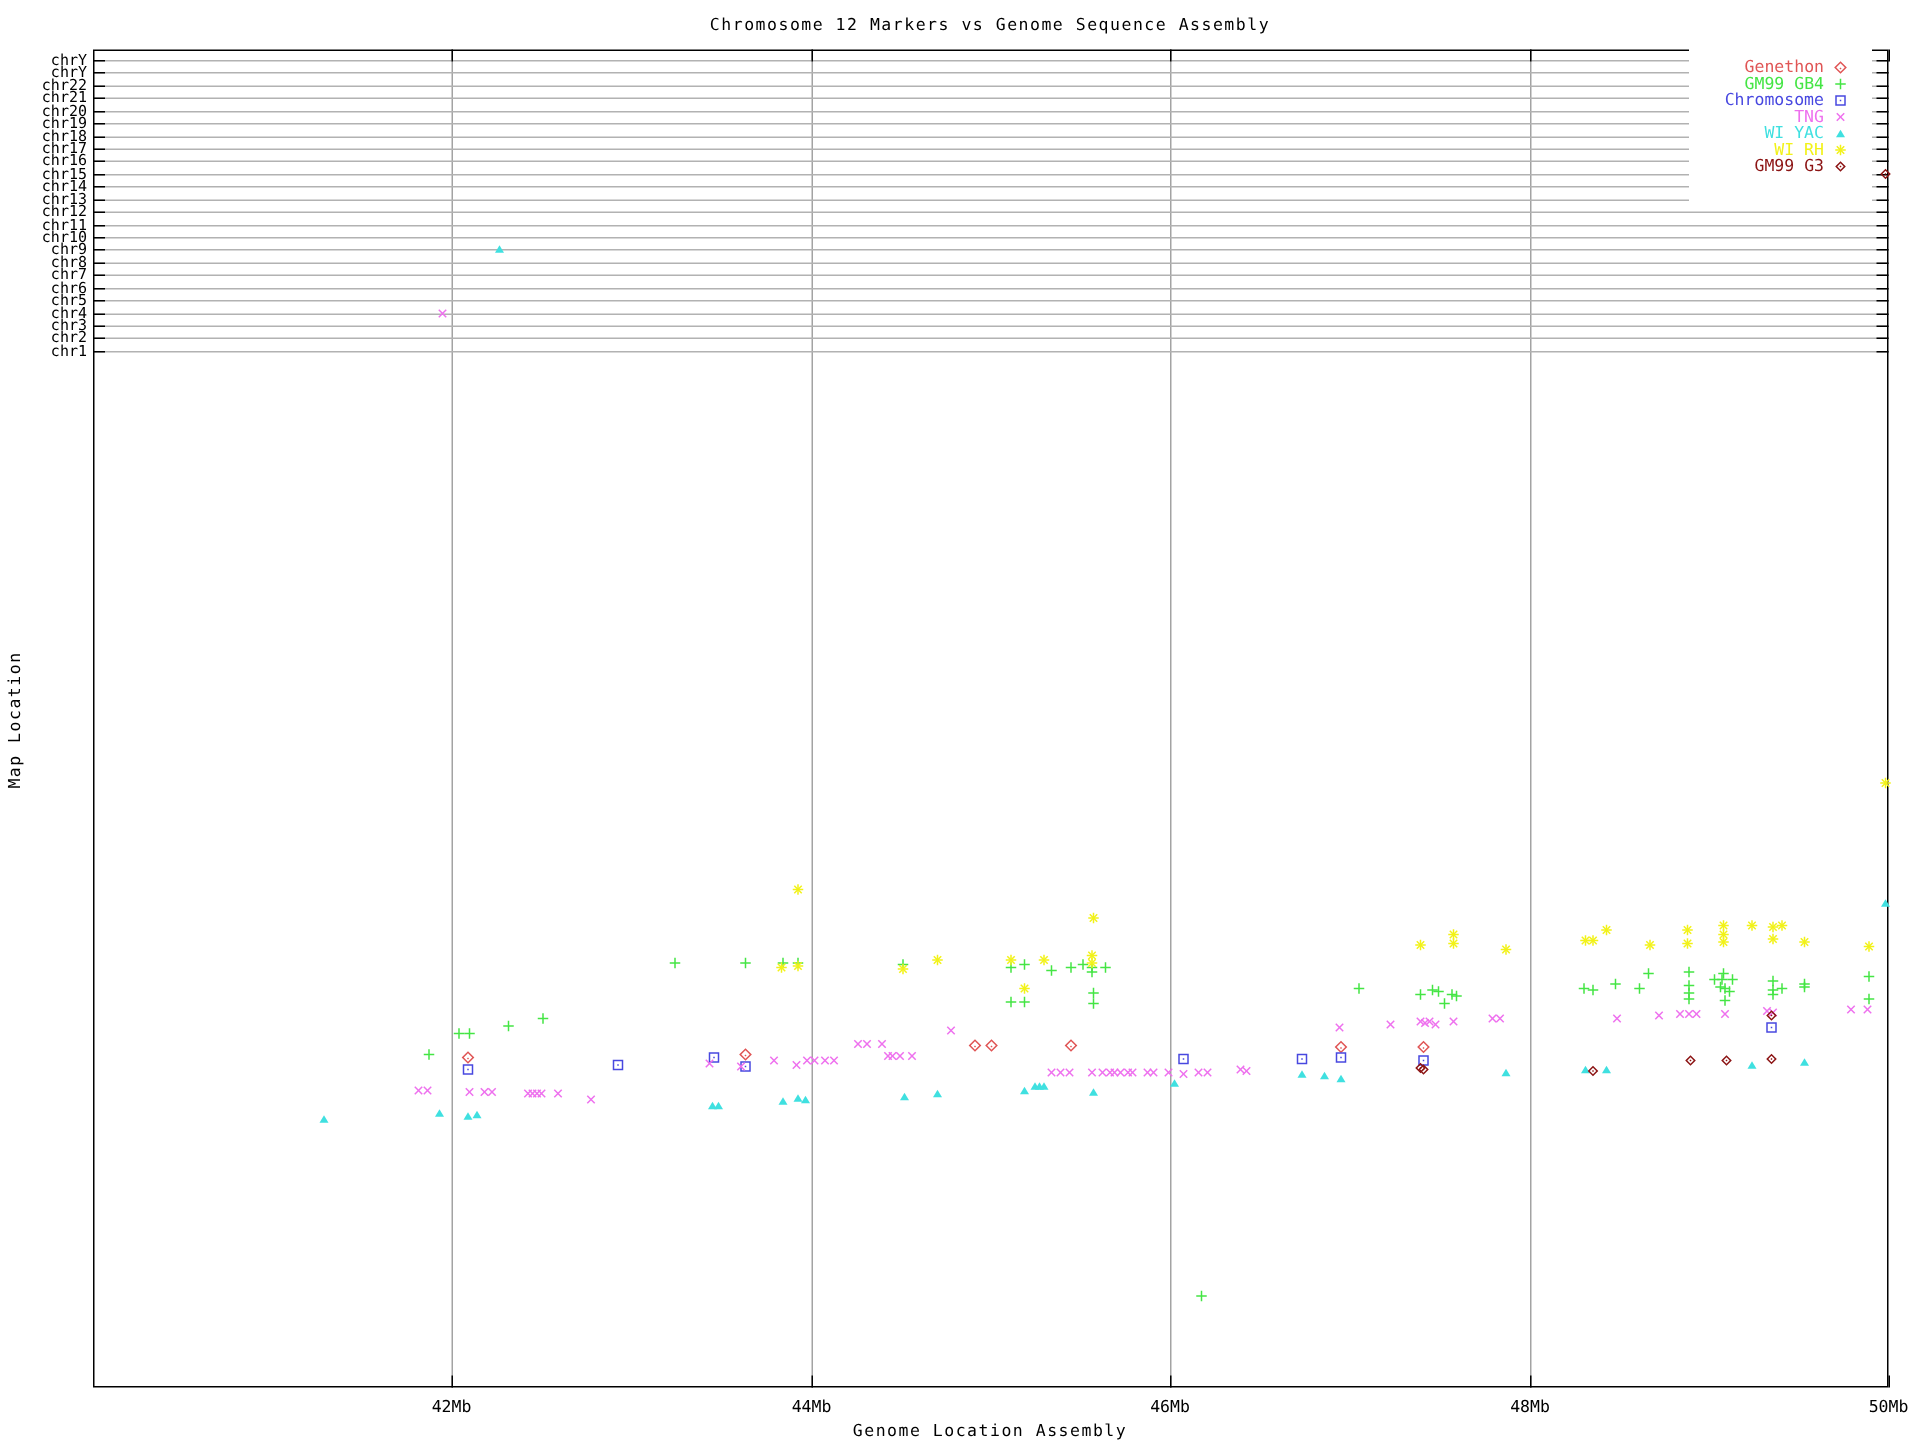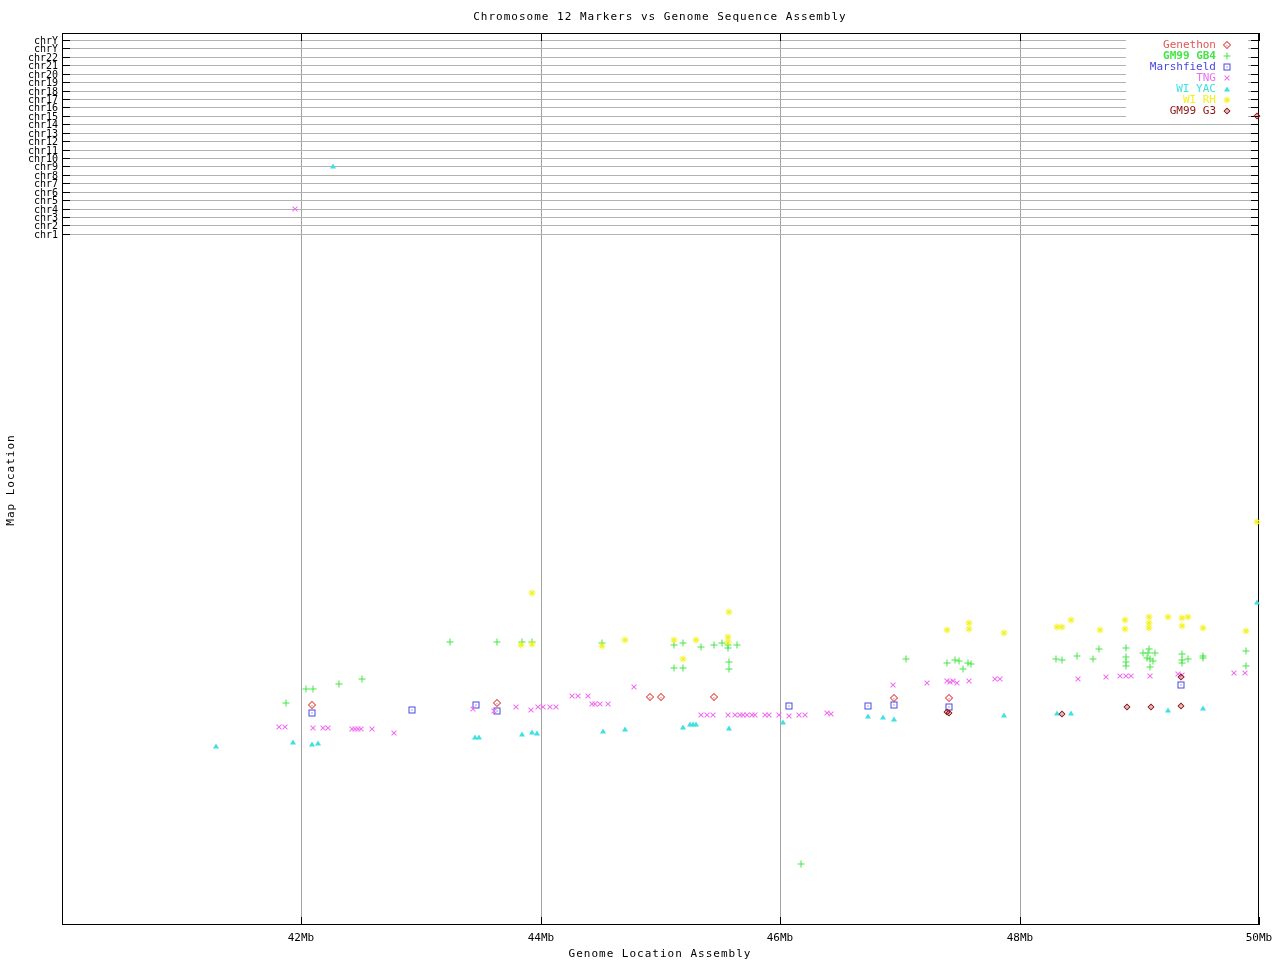--- a/index.html
+++ b/index.html
@@ -8,21 +8,21 @@
   .title{position:absolute;left:0;top:10px;width:1320px;text-align:center;font-size:11px;letter-spacing:1px;white-space:nowrap;}
   .xlabel{position:absolute;left:510px;top:947px;width:300px;text-align:center;font-size:11px;letter-spacing:1px;white-space:nowrap;}
   .ylabel{position:absolute;left:10px;top:480px;font-size:11px;letter-spacing:1px;white-space:nowrap;transform:translate(-50%,-50%) rotate(-90deg);}
   .frame{position:absolute;left:62px;top:33px;width:1197px;height:892px;border:1px solid #000;box-sizing:border-box;z-index:3;pointer-events:none;}
   .vline{position:absolute;width:1px;background:#a3a3a3;z-index:1;}
   .hline{position:absolute;height:1px;background:#b2b2b2;z-index:1;}
   .tick{position:absolute;background:#000;z-index:4;}
   .rowlab{position:absolute;left:0;width:58px;text-align:right;font-size:10px;line-height:9px;height:9px;white-space:nowrap;}
   .xticklab{position:absolute;width:60px;text-align:center;font-size:11px;top:931px;}
   
-  .legend{position:absolute;left:1126px;top:35px;width:122px;z-index:6;background:#fff;padding:4px 0;}
+  .legend{position:absolute;left:1126px;top:21px;width:122px;z-index:6;background:#fff;padding:18px 0;}
   .lg-row{display:flex;align-items:center;justify-content:flex-end;height:11px;font-size:11px;padding-right:10px;}
   .lg-mk{position:relative;width:22px;height:9px;display:inline-block;}
   
   .mk{position:absolute;transform:translate(-50%,-50%);z-index:5;}
   .mk.plus{width:7px;height:7px;}
   .mk.plus::before{content:"";position:absolute;left:0;right:0;top:3px;height:1px;background:currentColor;}
   .mk.plus::after{content:"";position:absolute;top:0;bottom:0;left:3px;width:1px;background:currentColor;}
   .mk.cross{width:7px;height:7px;transform:translate(-50%,-50%) rotate(45deg);}
   .mk.cross::before{content:"";position:absolute;left:0;right:0;top:3px;height:1px;background:currentColor;}
   .mk.cross::after{content:"";position:absolute;top:0;bottom:0;left:3px;width:1px;background:currentColor;}
@@ -530,27 +530,27 @@
       <span class="mk sdia" style="color: rgb(140, 20, 20); left: 1256.6px; top: 115.9px;"></span>
     </div>
   <div class="legend" id="legend">
       <div class="lg-row">
         <span style="color: rgb(224, 85, 85);">Genethon</span>
         <span class="lg-mk">
           <span class="mk odia" style="color: rgb(224, 85, 85); left: 50%; top: 50%;"></span>
         </span>
       </div>
       <div class="lg-row">
-        <span style="color: rgb(68, 229, 68); font-weight: bold;">GM99 GB4</span>
+        <span style="color: rgb(68, 229, 68);">GM99 GB4</span>
         <span class="lg-mk">
           <span class="mk plus" style="color: rgb(68, 229, 68); left: 50%; top: 50%;"></span>
         </span>
       </div>
       <div class="lg-row">
-        <span style="color: rgb(72, 72, 224);">Marshfield</span>
+        <span style="color: rgb(72, 72, 224);">Chromosome</span>
         <span class="lg-mk">
           <span class="mk osq" style="color: rgb(72, 72, 224); left: 50%; top: 50%;"></span>
         </span>
       </div>
       <div class="lg-row">
         <span style="color: rgb(238, 112, 238);">TNG</span>
         <span class="lg-mk">
           <span class="mk cross" style="color: rgb(238, 112, 238); left: 50%; top: 50%;"></span>
         </span>
       </div>

